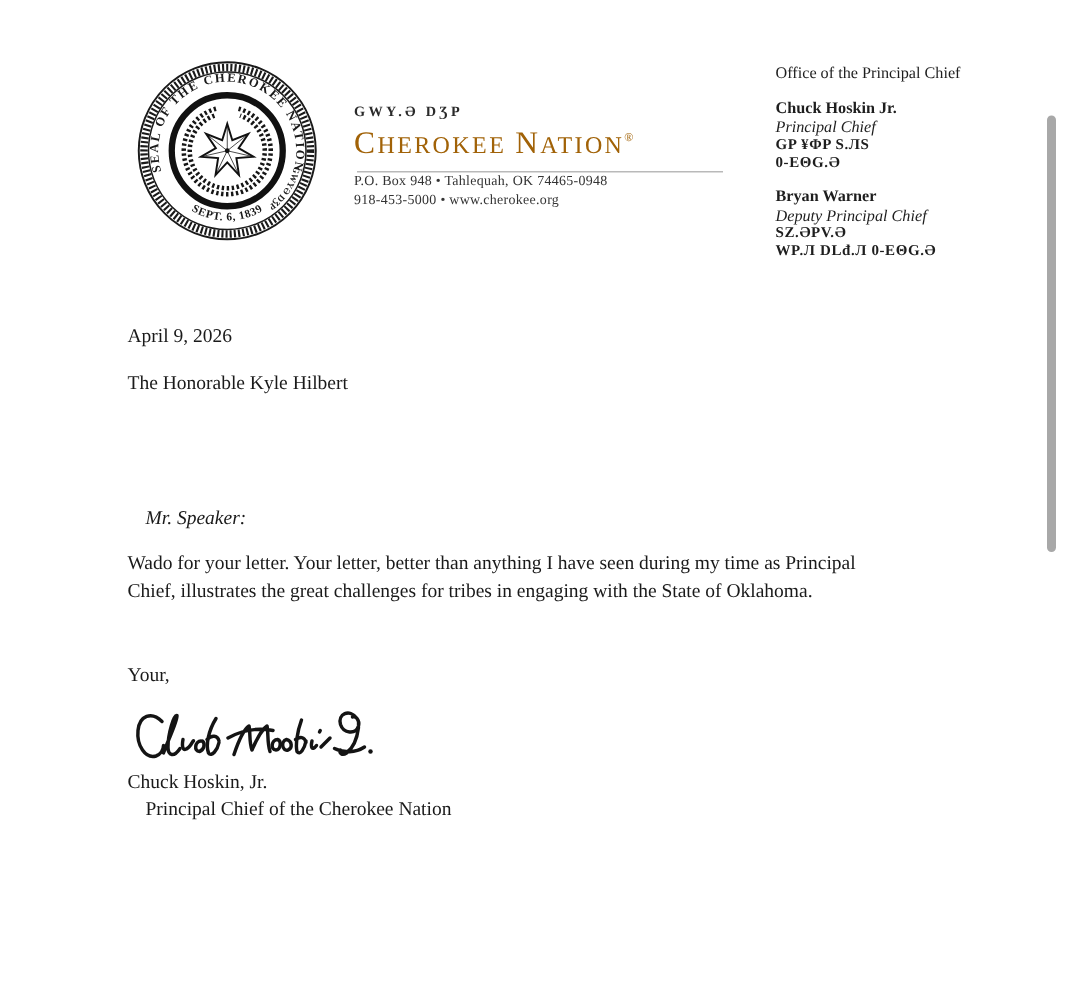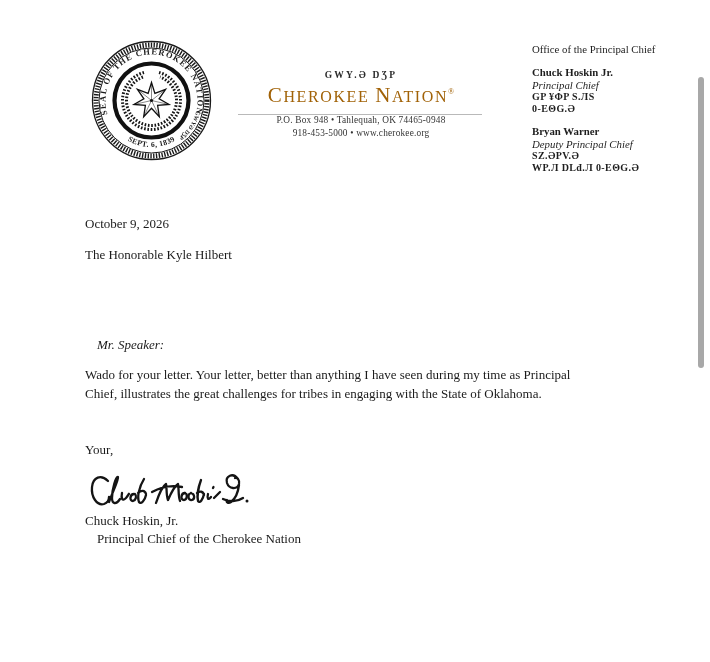--- a/index.html
+++ b/index.html
@@ -3,29 +3,29 @@
 <meta charset="utf-8">
 <style>
   html,body{margin:0;padding:0;background:#ffffff;}
   .page{
     position:relative;width:710px;height:662px;background:#ffffff;overflow:hidden;
     font-family:"Liberation Serif","DejaVu Serif",serif;color:#1a1a1a;
   }
   .abs{position:absolute;}
   
   .seal-svg{left:91px;top:40px;width:121px;height:121px;}
-  .wordmark{left:236px;top:70px;width:250px;text-align:center;color:#222;}
+  .wordmark{left:236px;top:70px;width:250px;text-align:left;color:#222;}
   .wm-syllabary{font-size:9.5px;font-weight:bold;letter-spacing:2.2px;color:#2a2a2a;}
   .wm-name{margin-top:1px;line-height:22px;white-space:nowrap;color:#a16207;letter-spacing:1.6px;}
   .wm-big{font-size:21px;}
   .wm-small{font-size:16px;}
   .wm-reg{font-size:8px;vertical-align:8px;letter-spacing:0;}
   .wm-rule{position:absolute;left:2px;right:4px;top:44px;height:1px;background:#b9b9b9;}
   .wm-addr{margin-top:6px;font-size:9.3px;color:#333;line-height:13px;letter-spacing:0.2px;}
-  .office{left:517px;top:43px;width:170px;font-size:10.8px;line-height:12.3px;color:#1e1e1e;margin-left:15px;}
+  .office{left:517px;top:43px;width:170px;font-size:10.8px;line-height:12.3px;color:#1e1e1e;}
   .office .name{font-weight:bold;}
   .office .title{font-style:italic;}
   .office .syl{font-weight:bold;font-size:10px;letter-spacing:0.4px;}
   .office .gap{height:11px;}
   .office .gap2{height:10px;}
   
   .ltr{font-size:13px;line-height:18.6px;}
   .date{left:85px;top:215px;}
   .recipient{left:85px;top:246px;}
   .salutation{left:97px;top:336px;font-style:italic;}
@@ -85,21 +85,21 @@
     <div class="title">Principal Chief</div>
     <div class="syl">GP ¥ΦP S.ЛS</div>
     <div class="syl">0-EΘG.Ə</div>
     <div class="gap2"></div>
     <div class="name">Bryan Warner</div>
     <div class="title">Deputy Principal Chief</div>
     <div class="syl">SZ.ƏPV.Ə</div>
     <div class="syl">WP.Л DLđ.Л 0-EΘG.Ə</div>
   </div>
 
-  <div class="abs ltr date">October 9, 2026</div>
+  <div class="abs ltr date">April 9, 2026</div>
 
   <div class="abs ltr recipient">
     <div>The Honorable Kyle Hilbert</div>
   </div>
 
   <div class="abs ltr salutation">Mr. Speaker:</div>
 
   <div class="abs ltr bodytext">
     <div>Wado for your letter. Your letter, better than anything I have seen during my time as Principal</div>
     <div>Chief, illustrates the great challenges for tribes in engaging with the State of Oklahoma.</div>

